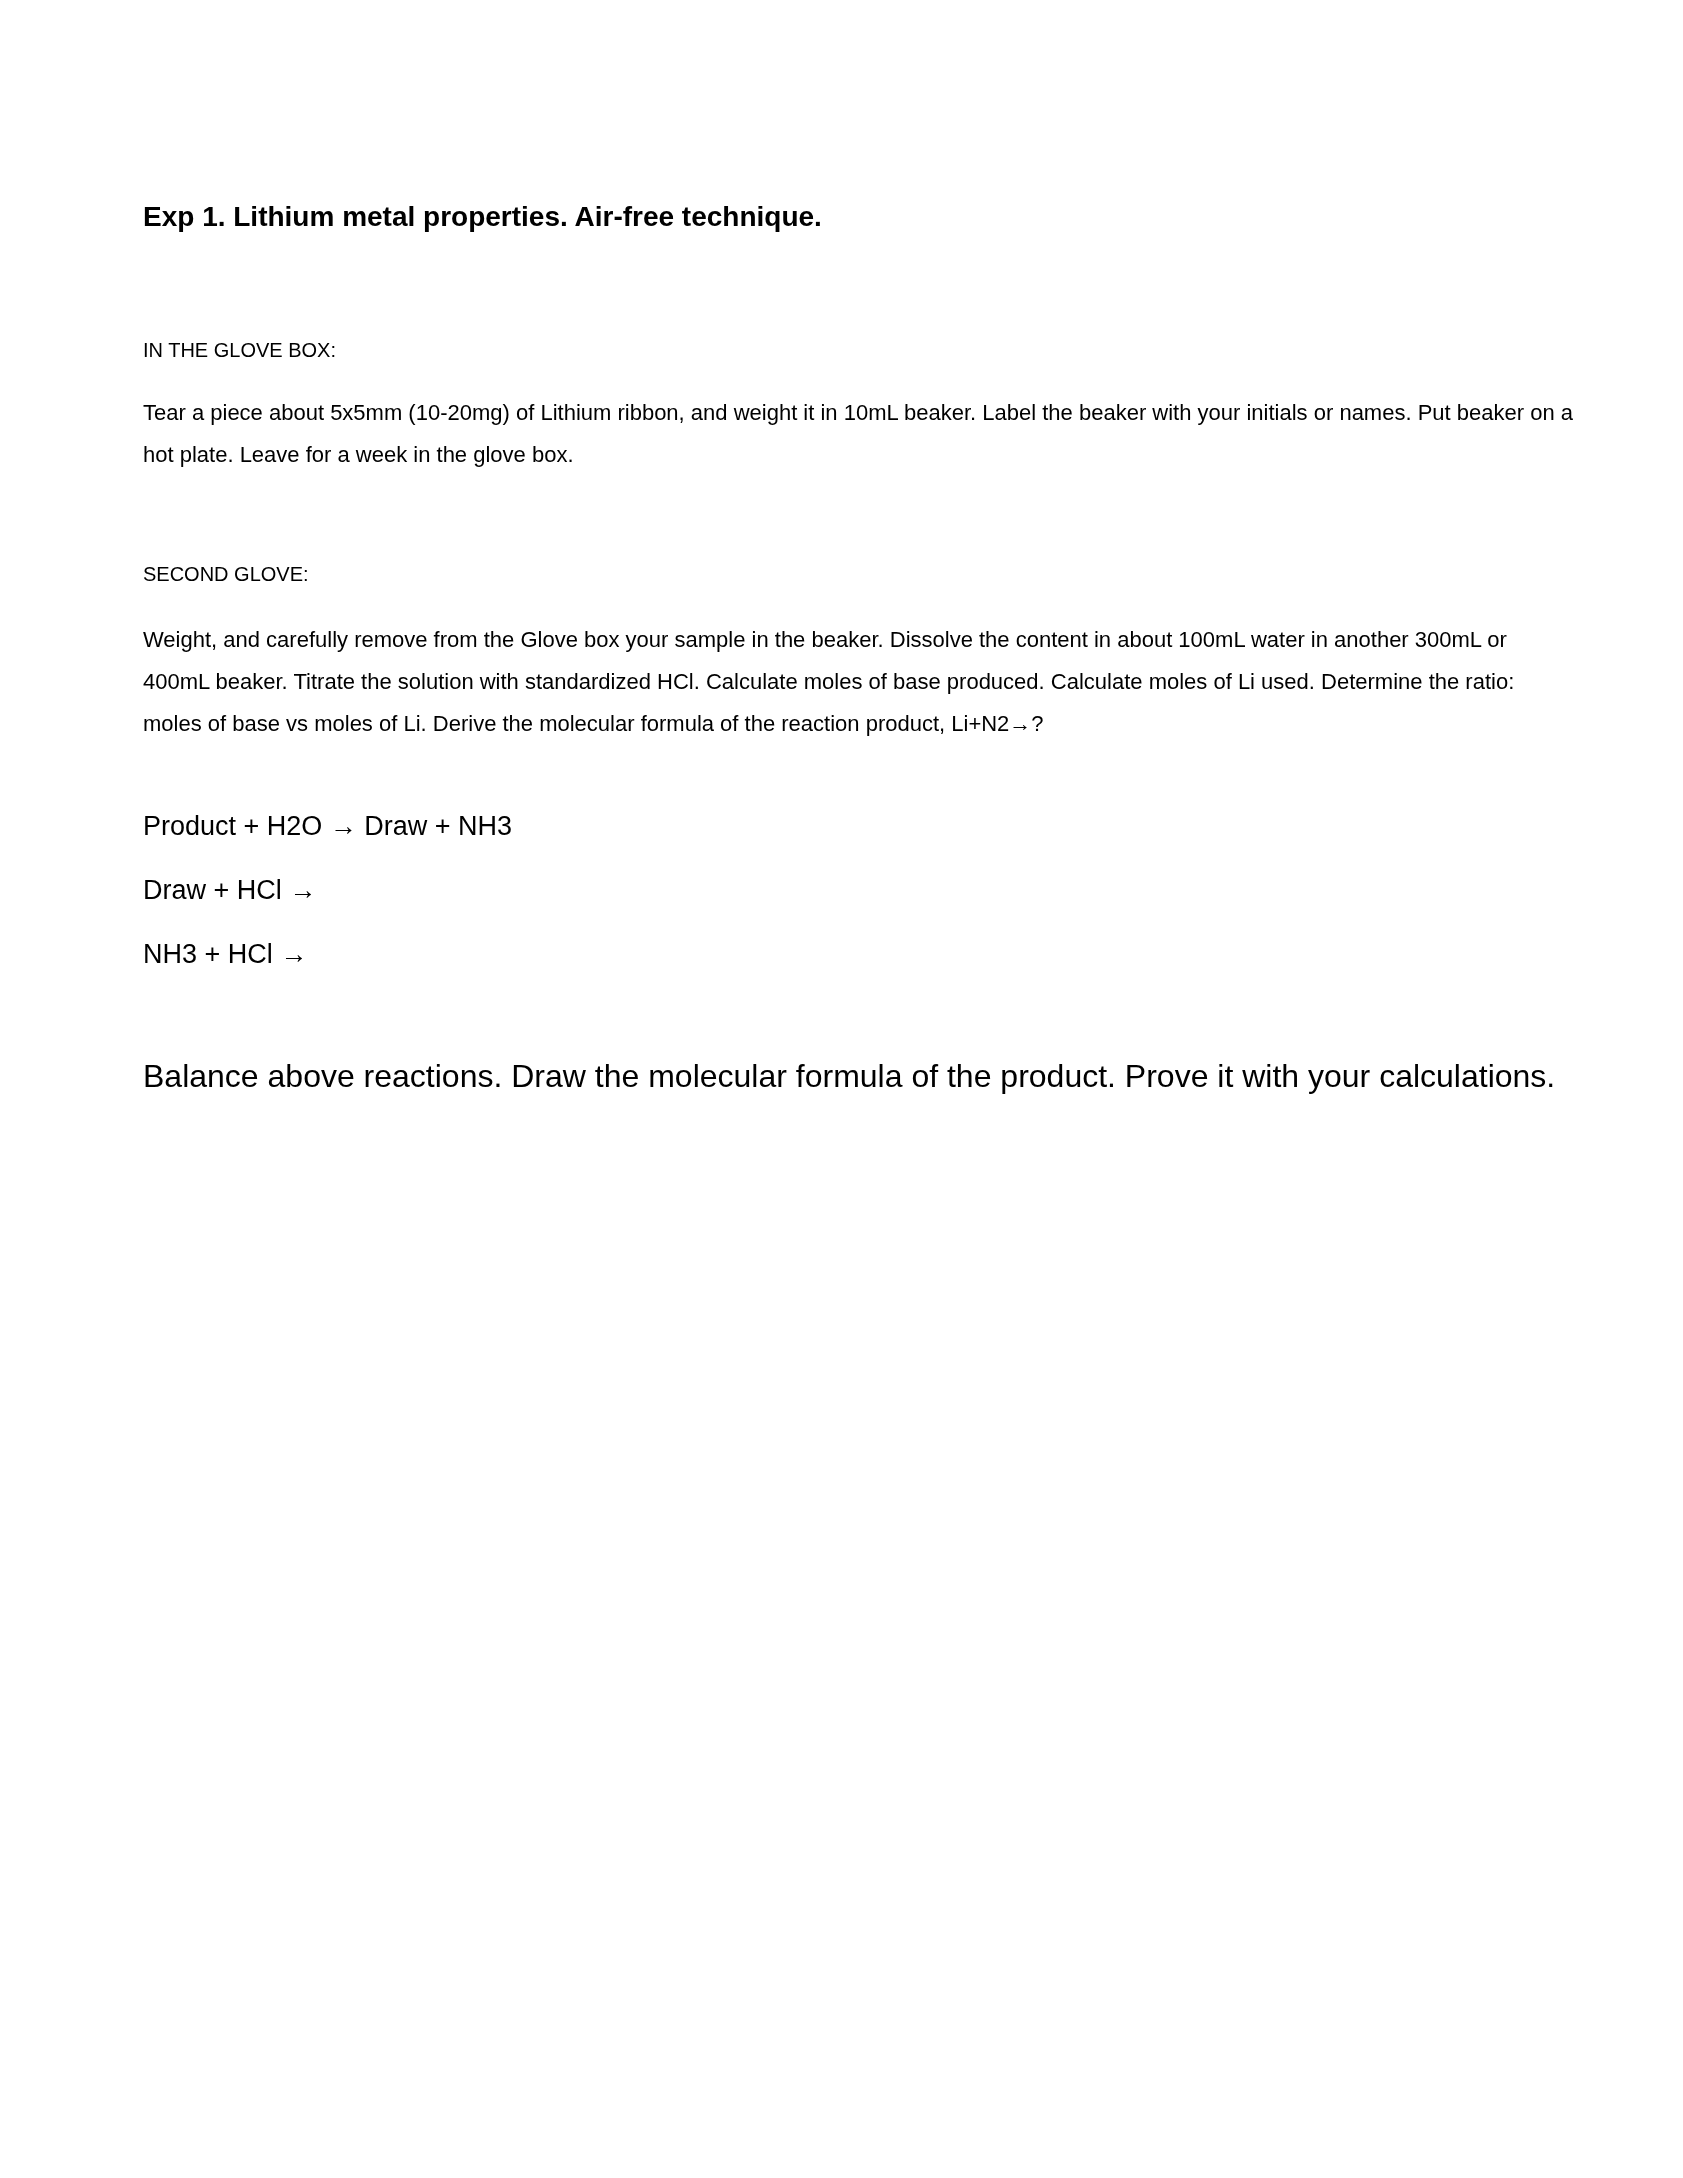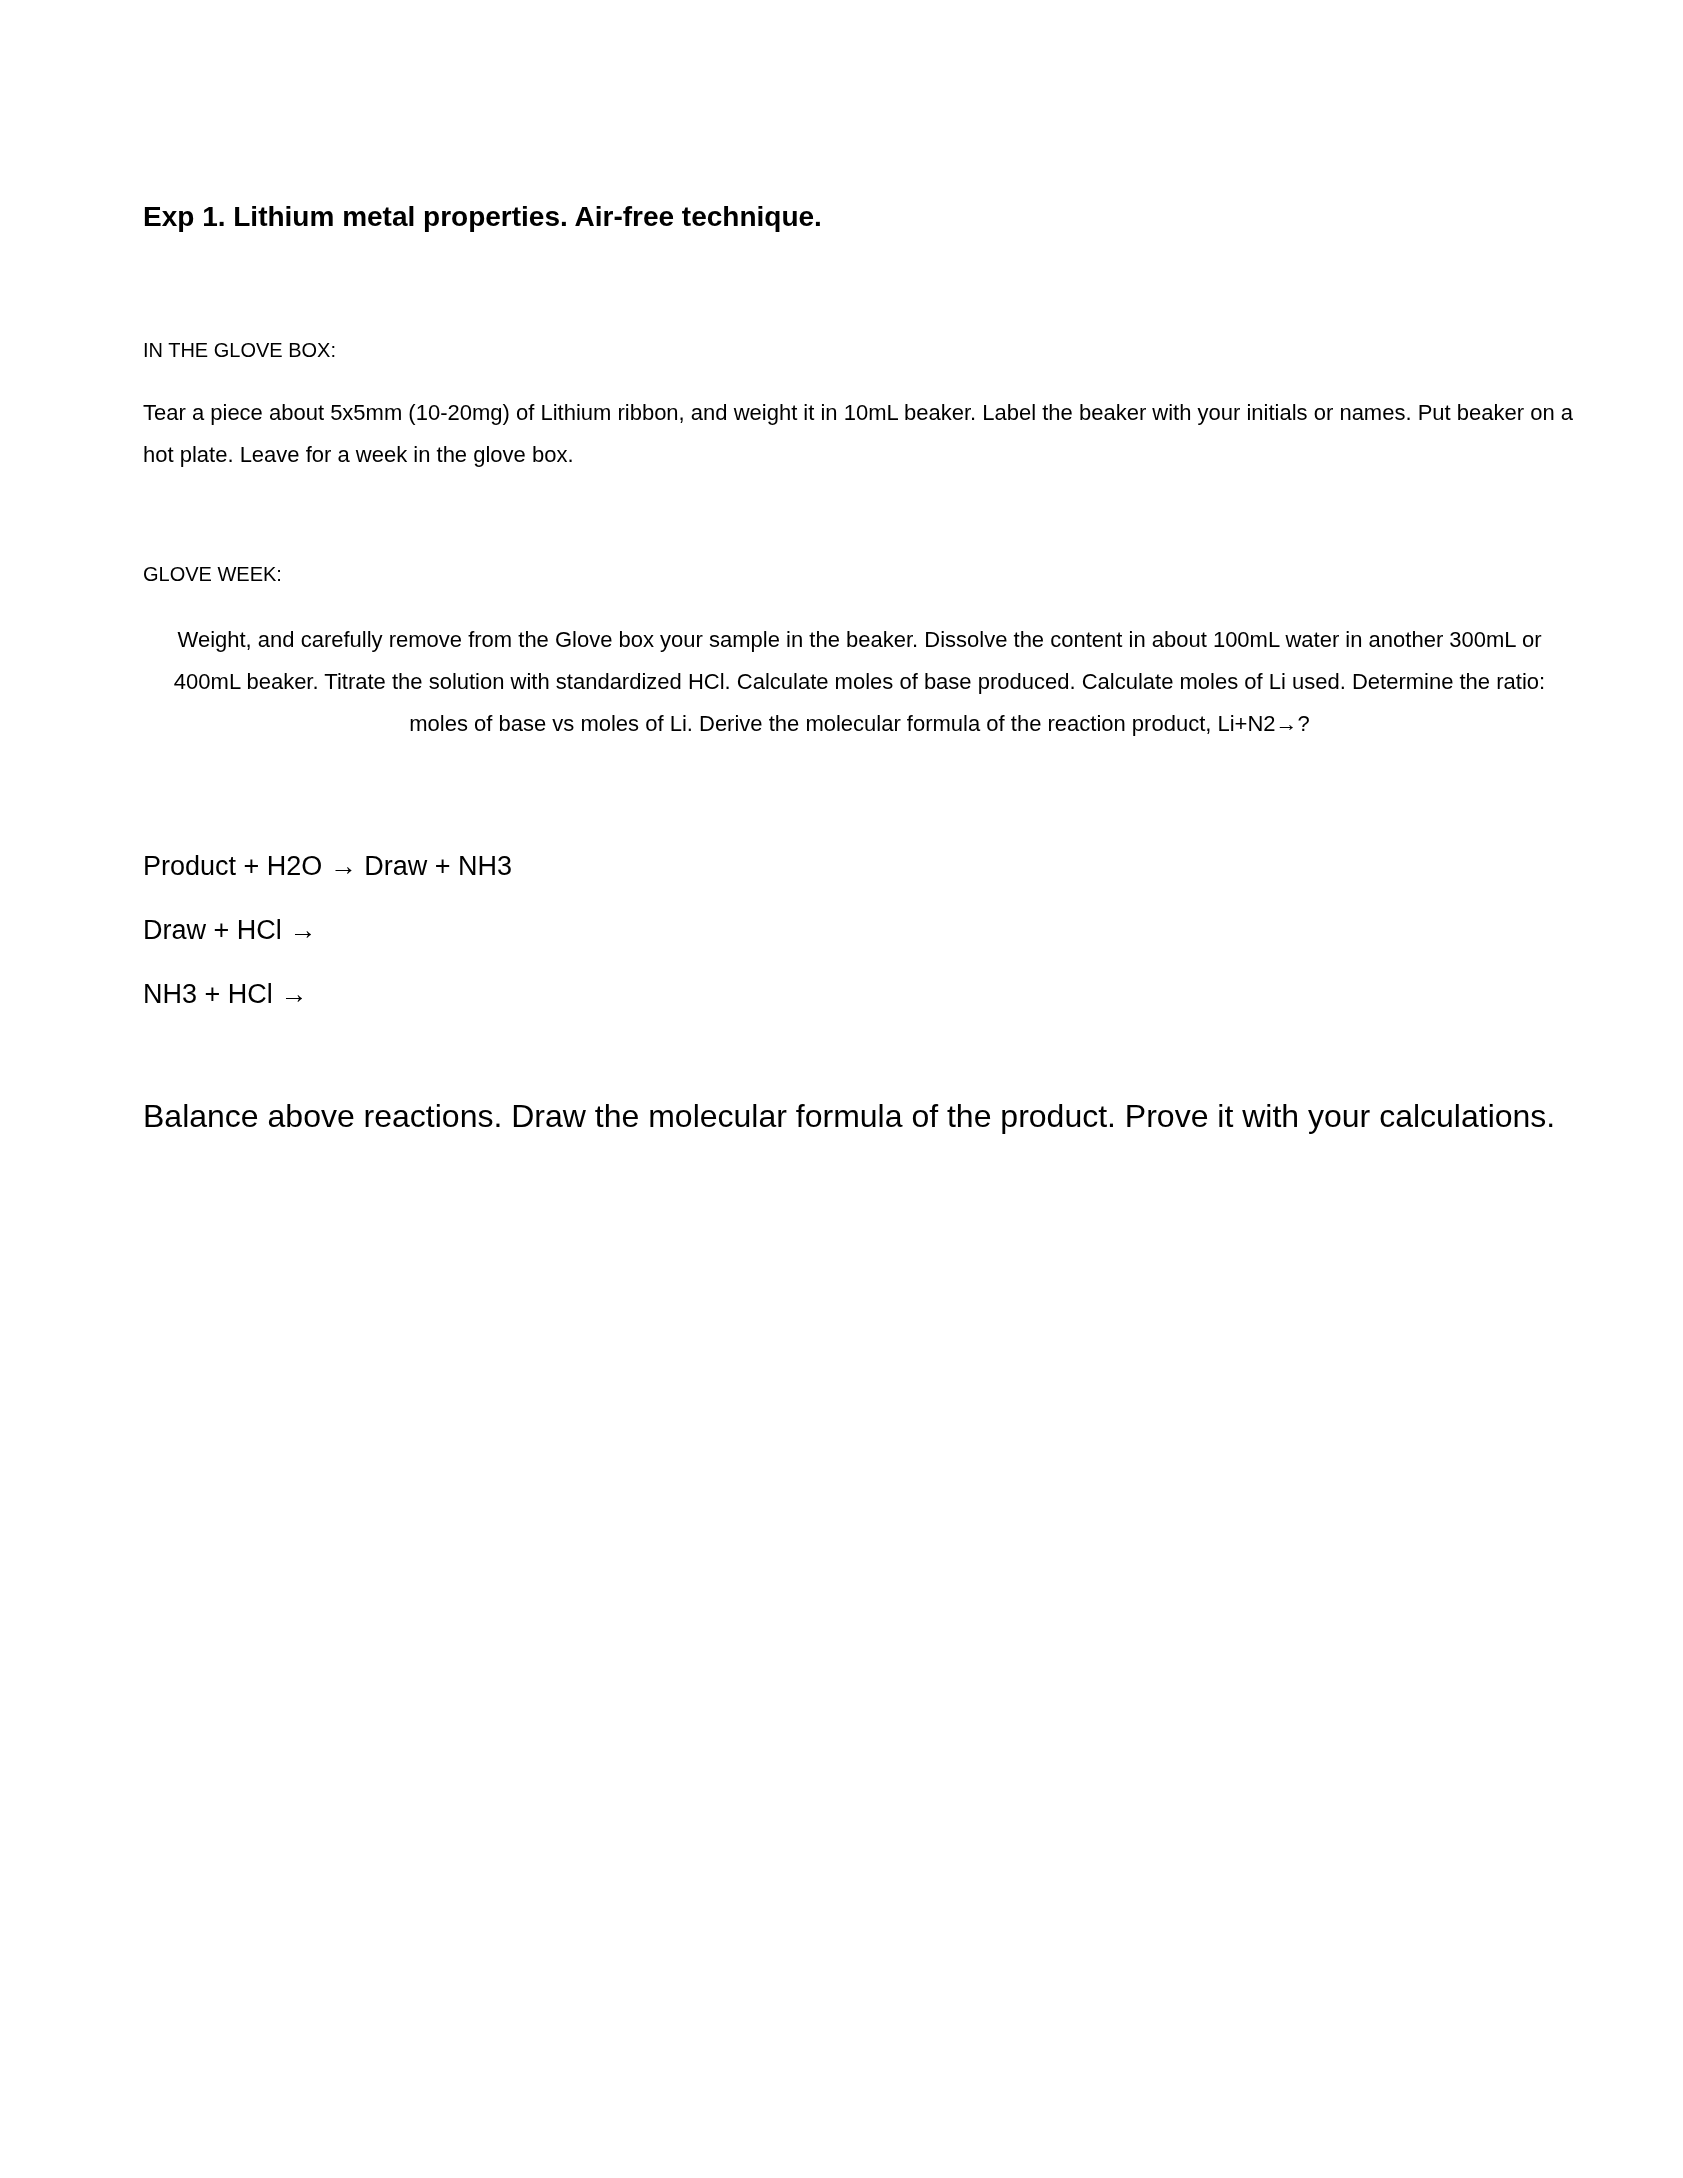--- a/index.html
+++ b/index.html
@@ -36,21 +36,21 @@
   }
   .heading-1 { margin-bottom: 21px; }
   .heading-2 { margin-bottom: 24px; }
   .body-paragraph {
     font-size: 22px;
     line-height: 42px;
     margin: 0;
     text-align: left;
   }
   .para-1 { margin-bottom: 77px; }
-  .para-2 { margin-bottom: 100px; text-align: center; }
+  .para-2 { margin-bottom: 60px; }
   .equation-line {
     font-size: 27px;
     line-height: 42px;
     margin: 0 0 22px 0;
     white-space: pre;
   }
   .equation-last { margin-bottom: 80px; }
   .closing-paragraph {
     font-size: 32px;
     line-height: 42px;
@@ -61,21 +61,21 @@
 <body>
 
 <div class="page">
 
   <p class="doc-title">Exp 1. Lithium metal properties. Air-free technique.</p>
 
   <p class="section-heading heading-1">IN THE GLOVE BOX:</p>
 
   <p class="body-paragraph para-1">Tear a piece about 5x5mm (10-20mg) of Lithium ribbon, and weight it in 10mL beaker. Label the beaker with your initials or names. Put beaker on a hot plate. Leave for a week in the glove box.</p>
 
-  <p class="section-heading heading-2">GLOVE WEEK:</p>
+  <p class="section-heading heading-2">SECOND GLOVE:</p>
 
   <p class="body-paragraph para-2">Weight, and carefully remove from the Glove box your sample in the beaker. Dissolve the content in about 100mL water in another 300mL or 400mL beaker. Titrate the solution with standardized HCl. Calculate moles of base produced. Calculate moles of Li used. Determine the ratio: moles of base vs moles of Li. Derive the molecular formula of the reaction product, Li+N2→?</p>
 
 
   <p class="equation-line">Product + H2O → Draw + NH3</p>
 
   <p class="equation-line">Draw + HCl →</p>
 
   <p class="equation-line equation-last">NH3 + HCl →</p>
 

